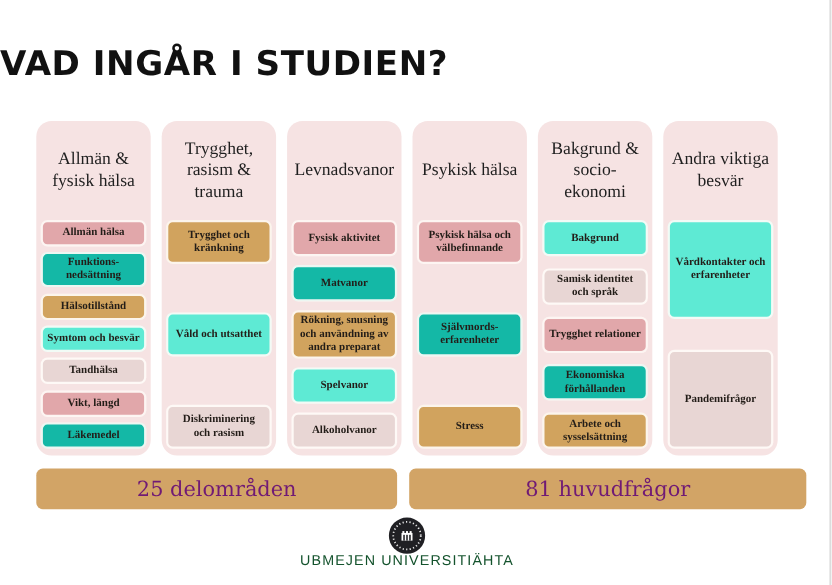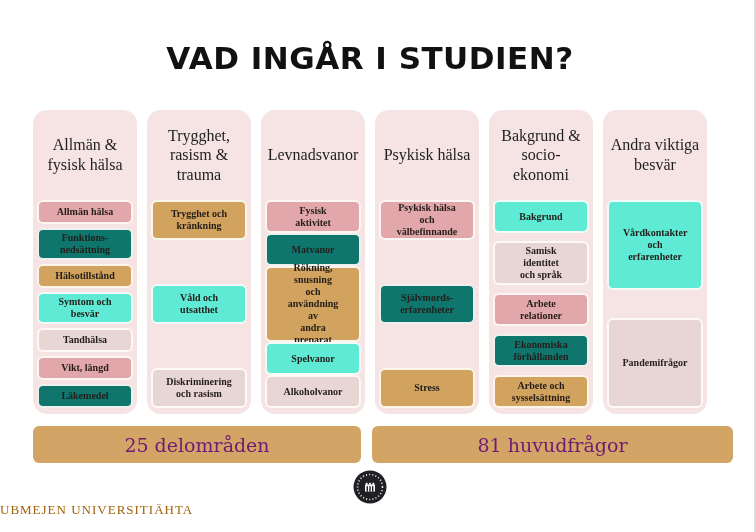--- a/index.html
+++ b/index.html
@@ -2,21 +2,21 @@
 <html><head>
 <meta charset="utf-8">
 <style>
   html,body{margin:0;padding:0;background:#ffffff;}
   .page{
     position:relative;width:756px;height:532px;background:#ffffff;
     overflow:hidden;box-sizing:border-box;border-right:2px solid #dcdcdc;
     font-family:"Liberation Serif",serif;
   }
   .title{
-    position:absolute;top:40px;left:0;width:740px;text-align:center;
+    position:absolute;top:40px;left:0;width:740px;
     font-family:"DejaVu Sans","Liberation Sans",sans-serif;
     font-weight:bold;font-size:31px;letter-spacing:0.5px;color:#111111;
     margin:0;
   }
   .columns-row{
     position:absolute;left:33px;top:110px;display:flex;gap:10px;
   }
   .column{
     width:104px;height:304px;background:#f6e3e3;border-radius:14px;
     box-sizing:border-box;display:flex;flex-direction:column;
@@ -28,45 +28,45 @@
     font-family:"Liberation Serif",serif;
   }
   .chips{
     height:208px;display:flex;flex-direction:column;
     justify-content:space-between;padding:0 4px;box-sizing:border-box;
   }
   .chip{
     box-sizing:border-box;border:2px solid rgba(255,252,248,0.92);
     border-radius:6px;display:flex;align-items:center;justify-content:center;
     text-align:center;font-weight:bold;font-size:10px;line-height:1.2;
-    color:#231d18;white-space:pre-line;padding:2px 17px;min-height:24px;
+    color:#231d18;white-space:pre-line;padding:2px 1px;min-height:24px;
   }
   .col-2 .chip,.col-4 .chip{min-height:33px;}
   .chip.m{height:40px;}
   .chip.l{height:90px;}
   .tone-pink{background:#e1a7aa;}
-  .tone-green{background:#0f766e;}
+  .tone-green{background:#14b8a6;}
   .tone-tan{background:#d1a35e;}
   .tone-cream{background:#5eead4;}
   .tone-dusty{background:#e8d6d4;}
   .bar{
     position:absolute;top:426px;height:37px;background:#d2a466;
     border-radius:6px;display:flex;align-items:center;justify-content:center;
     font-family:"DejaVu Serif","Liberation Serif",serif;
     font-size:19px;color:#701a75;
   }
   .bar-left{left:33px;width:328px;}
   .bar-right{left:372px;width:361px;}
   .logo{
     position:absolute;left:353px;top:470px;width:34px;height:34px;
   }
   .uni-name{
-    position:absolute;top:502px;left:0;width:740px;
-    font-family:Liberation Serif, serif;
-    font-size:13px;letter-spacing:1px;color:#a16207;
+    position:absolute;top:502px;left:0;width:740px;text-align:center;
+    font-family:Liberation Sans, sans-serif;
+    font-size:13px;letter-spacing:1px;color:#14532d;
   }
 </style>
 </head>
 <body>
 
 <div class="page">
 
   <h1 class="title">VAD INGÅR I STUDIEN?</h1>
 
   <div class="columns-row" id="columns-row">
@@ -119,21 +119,21 @@
         </div>
       </section>
       <section class="column col-4">
         <h2 class="col-header">Bakgrund &amp;
 socio-
 ekonomi</h2>
         <div class="chips">
           <div class="chip tone-cream s">Bakgrund</div>
           <div class="chip tone-dusty s">Samisk identitet
 och språk</div>
-          <div class="chip tone-pink s">Arbete relationer</div>
+          <div class="chip tone-pink s">Trygghet relationer</div>
           <div class="chip tone-green s">Ekonomiska
 förhållanden</div>
           <div class="chip tone-tan s">Arbete och
 sysselsättning</div>
         </div>
       </section>
       <section class="column col-5">
         <h2 class="col-header">Andra viktiga
 besvär</h2>
         <div class="chips">

